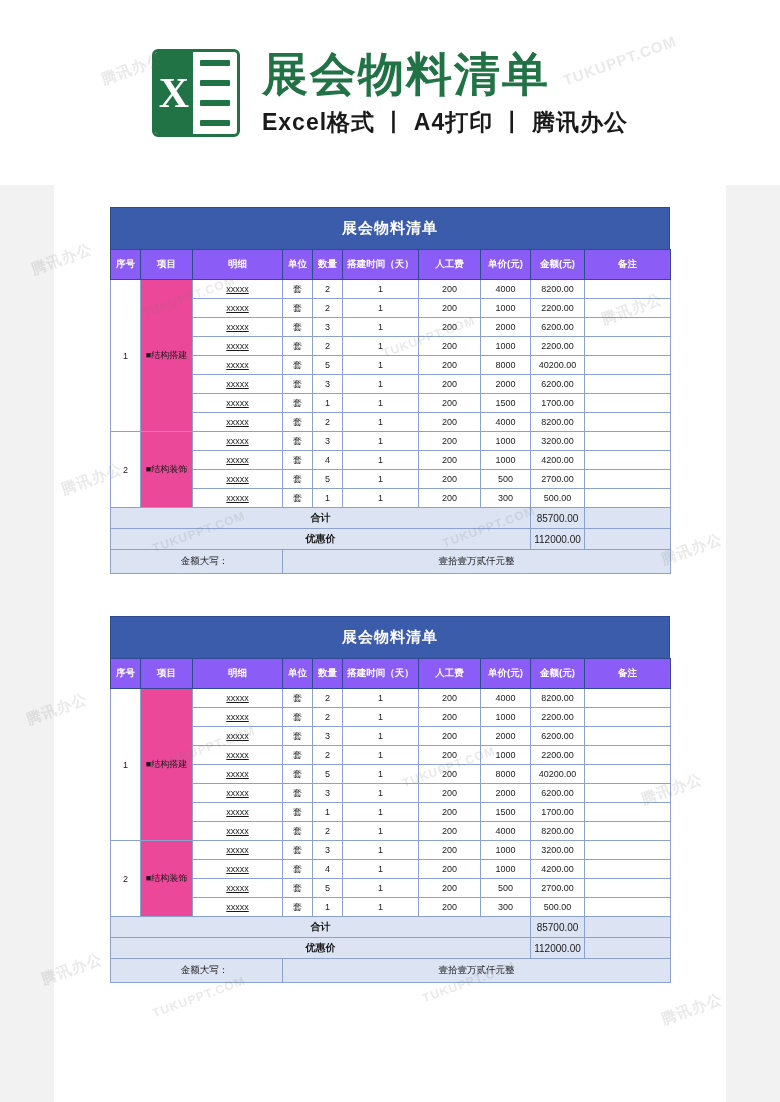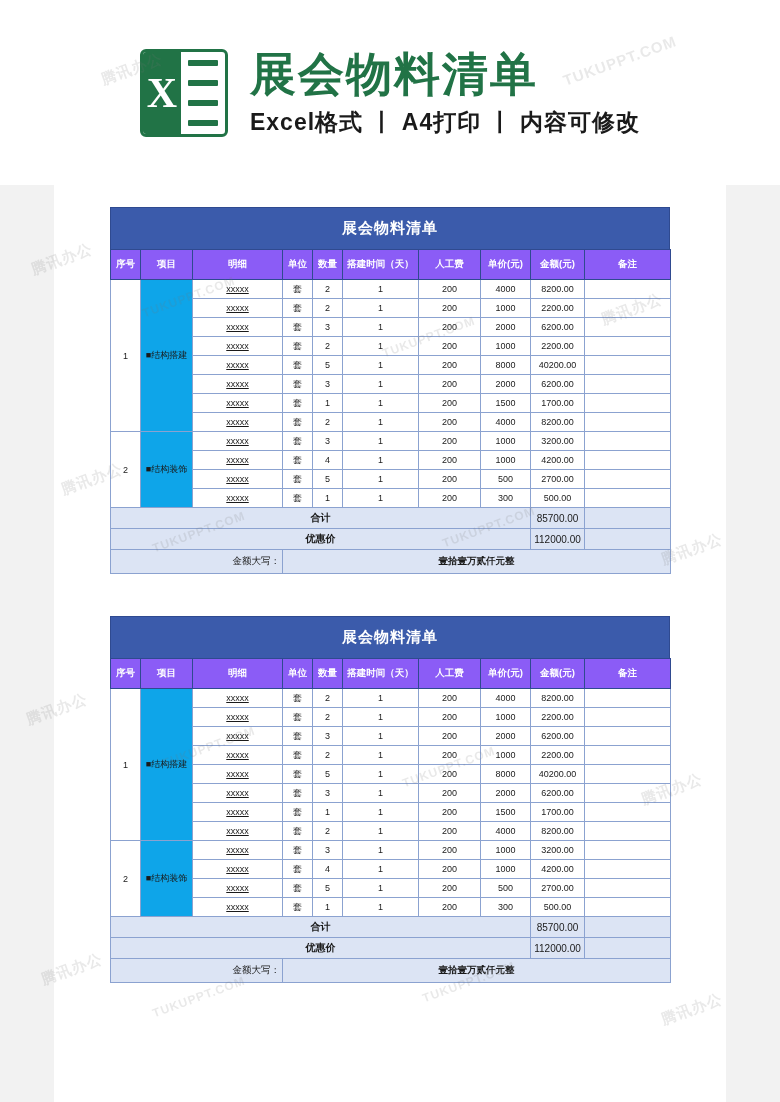--- a/index.html
+++ b/index.html
@@ -122,41 +122,41 @@
   table.tbl thead th {
     background: #8b5cf6;
     color: #ffffff;
     font-weight: bold;
     height: 30px;
     font-size: 9.5px;
     border-color: #2f4a90;
   }
   td.detail { text-align: left; padding-left: 6px; text-decoration: underline; }
   td.group {
-    background: #0ea5e9;
+    background: #ec4899;
     font-weight: normal;
     font-size: 9px;
   }
   td.idx { font-size: 10px; }
   tr.total td, tr.discount td {
     background: #dce4f4;
     font-weight: bold;
     height: 21px;
     font-size: 10px;
   }
   tr.total td.value, tr.discount td.value {
     font-weight: normal;
   }
   tr.capital td {
     background: #dce4f4;
     height: 24px;
     font-size: 9.5px;
   }
-  tr.capital td.label { text-align: right; padding-left: 18px; font-weight: normal; }
-  tr.capital td.value { font-weight: bold; margin-left: 20px; }
+  tr.capital td.label { text-align: center; padding-left: 18px; font-weight: normal; }
+  tr.capital td.value { font-weight: normal; margin-left: 20px; }
 
   
   .wm {
     position: absolute;
     color: rgba(120,120,120,0.16);
     font-size: 15px;
     font-weight: bold;
     white-space: nowrap;
     pointer-events: none;
     transform: rotate(-20deg);
@@ -176,21 +176,21 @@
         <div class="x-part">X</div>
         <div class="grid-part">
           <span></span>
             <span></span>
             <span></span>
             <span></span>
         </div>
       </div>
       <div class="header-text">
         <div class="header-title">展会物料清单</div>
-        <div class="header-sub">Excel格式 丨 A4打印 丨 内容可修改</div>
+        <div class="header-sub">Excel格式 丨 A4打印 丨 腾讯办公</div>
       </div>
     </div>
     <div class="wm" style="left:100px; top:60px;">腾讯办公</div>
     <div class="wm" style="left:560px; top:52px;">TUKUPPT.COM</div>
   </div>
 
   <div class="sheet-area">
 
     <div class="doc">
       <div class="doc-title">展会物料清单</div>

